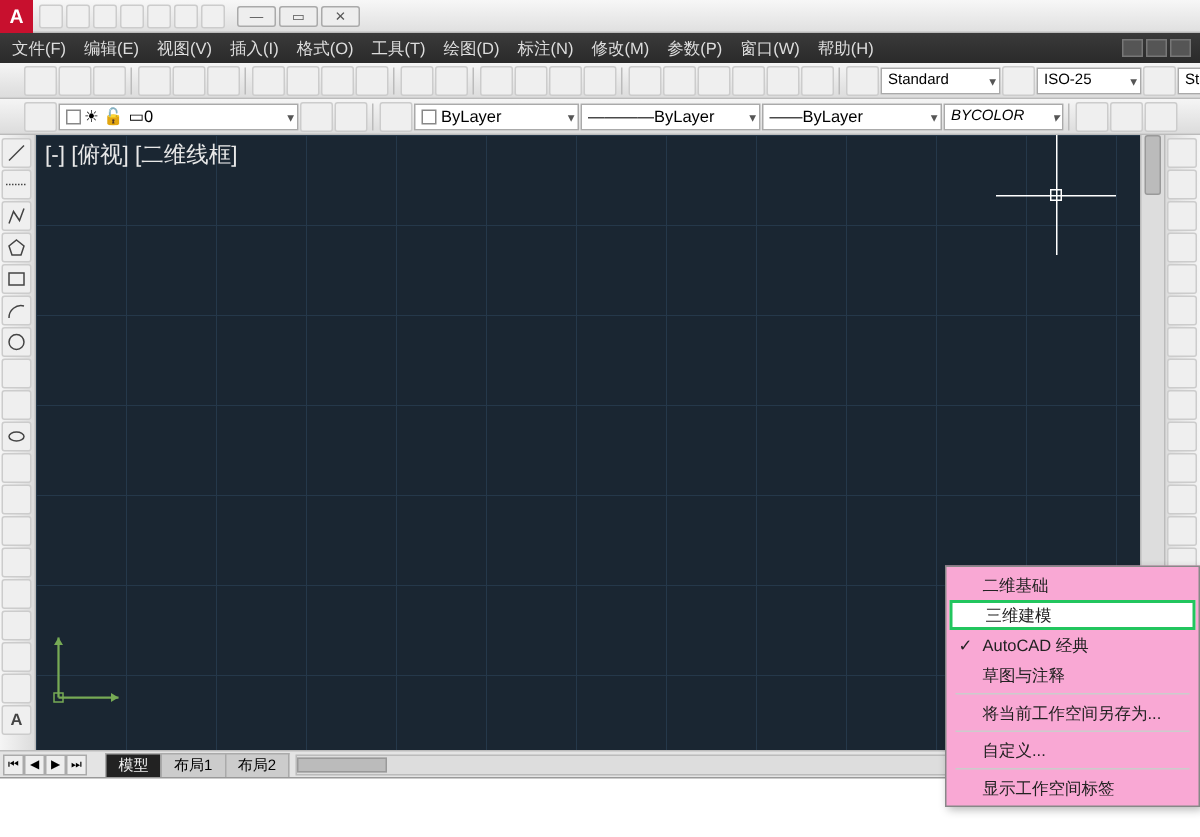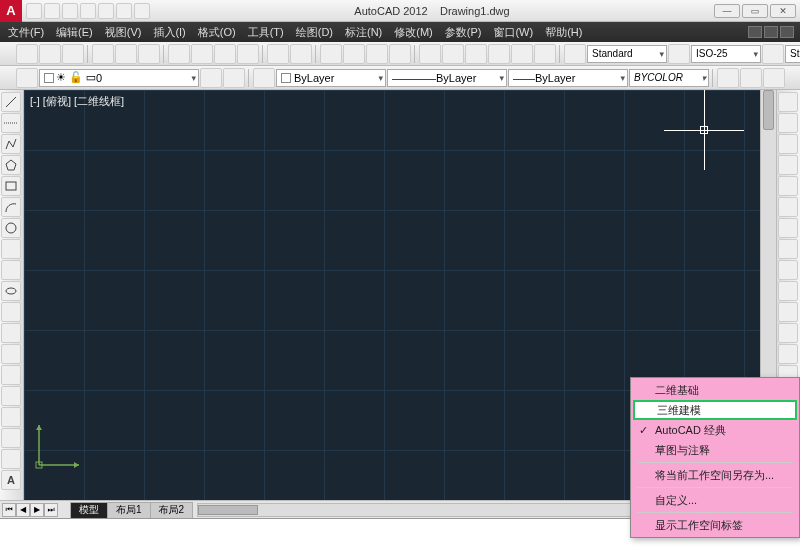--- a/index.html
+++ b/index.html
@@ -28,21 +28,21 @@
 
 .main-area { position: relative; height: 410px; display: flex; background: #e4e4e4; }
 .vtb { width: 24px; background: linear-gradient(90deg,#f5f5f5,#dcdcdc); border-right: 1px solid #bbb; display: flex; flex-direction: column; gap: 1px; padding: 2px 1px; }
 .vtb .tbtn { width:20px; height:20px; }
 .canvas-wrap { flex: 1; position: relative; }
 .canvas { position:absolute; inset:0; background: #1a2632; }
 .canvas .grid { position:absolute; inset:0; background-image:
   linear-gradient(#25384a 1px, transparent 1px),
   linear-gradient(90deg, #25384a 1px, transparent 1px);
   background-size: 60px 60px; }
-.canvas .vp-label { position:absolute; top:4px; left:6px; color:#e8e8e8; font-size:11px; }
+.canvas .vp-label { position:absolute; top:4px; left:6px; color:#e8e8e8; font-size:15px; }
 .canvas .ucs { position:absolute; left:10px; bottom:30px; }
 .canvas .crosshair { position:absolute; left:680px; top:40px; }
 .canvas .crosshair .ch-h { position:absolute; width:80px; height:1px; background:#fff; left:-40px; top:0;}
 .canvas .crosshair .ch-v { position:absolute; width:1px; height:80px; background:#fff; top:-40px; left:0;}
 .canvas .crosshair .ch-box { position:absolute; width:8px; height:8px; border:1px solid #fff; left:-4px; top:-4px;}
 .vtb-right { width: 24px; background: linear-gradient(90deg,#dcdcdc,#f5f5f5); border-left:1px solid #bbb; display:flex; flex-direction:column; gap:1px; padding:2px 1px;}
 .vtb-right .tbtn { width:20px; height:20px; }
 .scroll-v { width:16px; background:#ddd; border-left:1px solid #bbb; position:relative;}
 .scroll-v .thumb { position:absolute; top:0; left:2px; right:2px; height:40px; background:#bbb; border:1px solid #999; border-radius:2px;}
 
@@ -71,24 +71,20 @@
 <div class="titlebar">
   <div class="app-icon">A</div>
   <div class="qat">
     <div class="qbtn"></div>
     <div class="qbtn"></div>
     <div class="qbtn"></div>
     <div class="qbtn"></div>
     <div class="qbtn"></div>
     <div class="qbtn"></div>
     <div class="qbtn"></div>
-  </div>
-  <div class="title-center">
-    <span>AutoCAD 2012</span>&nbsp;&nbsp;&nbsp;
-    <span>Drawing1.dwg</span>
   </div>
   <div class="winctrl">
     <div class="wbtn">—</div>
     <div class="wbtn">▭</div>
     <div class="wbtn">✕</div>
   </div>
 </div>
 
 <div class="menubar">
   <div class="mitem">文件(F)</div>

